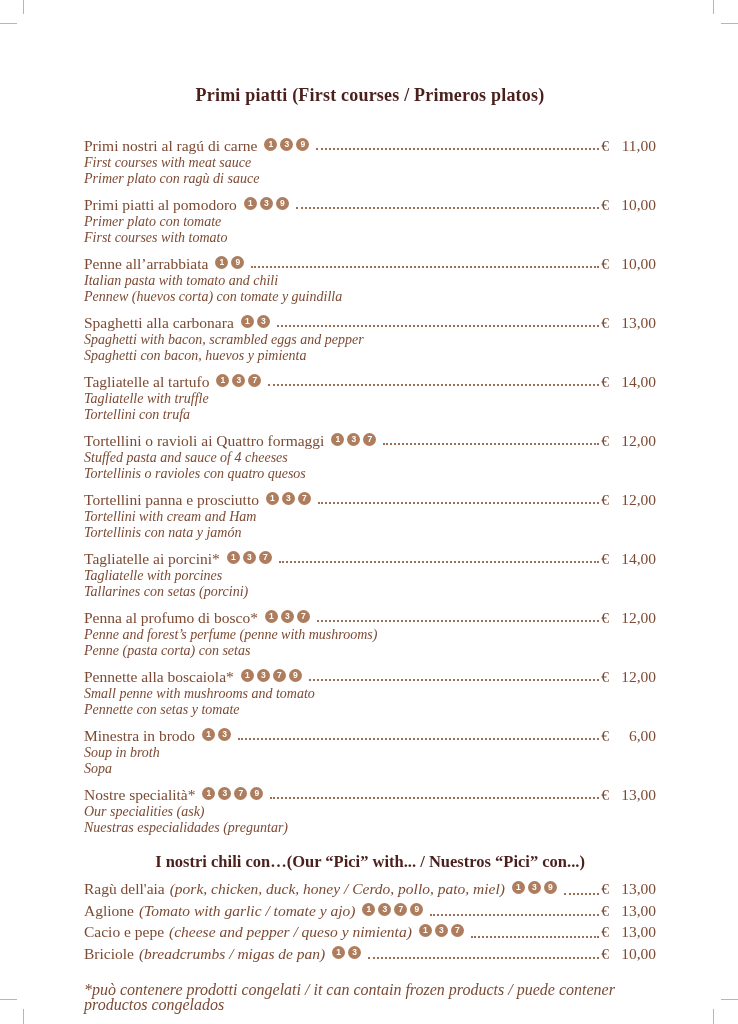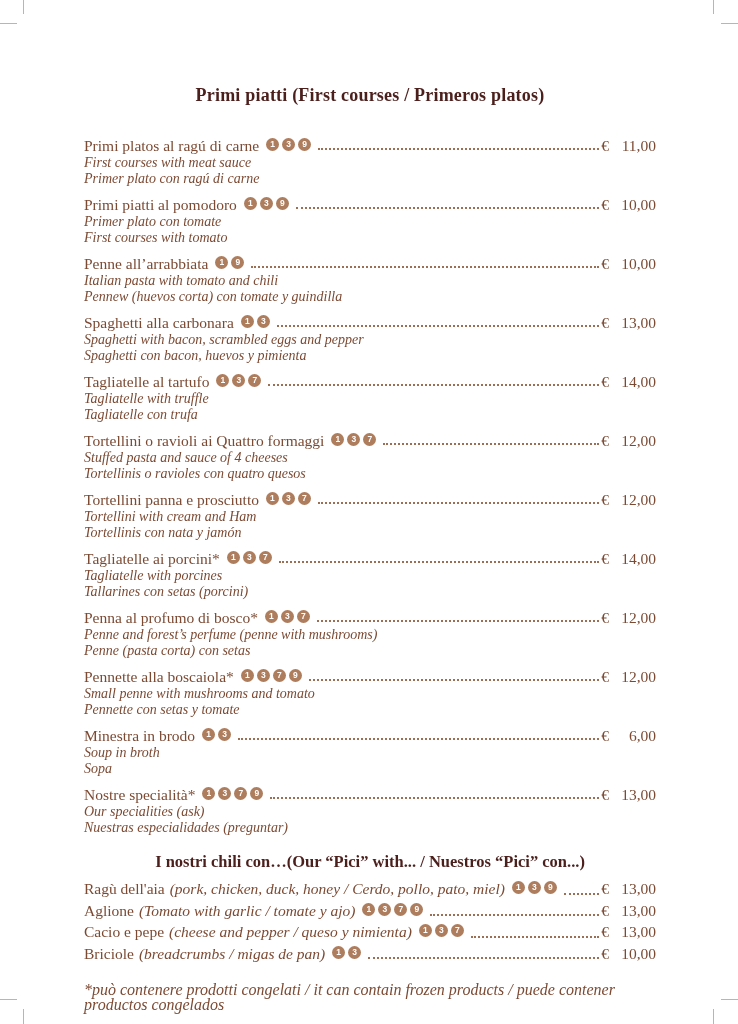--- a/index.html
+++ b/index.html
@@ -91,34 +91,34 @@
   <div class="crop h" style="left:0;top:999px;"></div>
   <div class="crop v" style="left:713px;top:1009px;height:15px;"></div>
   <div class="crop h" style="left:721px;top:999px;"></div>
 
   <div class="content">
     <h1 class="section-title">Primi piatti (First courses / Primeros platos)</h1>
 
     <div>
   <div class="item">
     <div class="item-line">
-      <span class="item-name">Primi platos al ragú di carne</span>
+      <span class="item-name">Primi nostri al ragú di carne</span>
       <span class="badges">
               <span class="badge">1</span>
               <span class="badge">3</span>
               <span class="badge">9</span>
             </span>
       <span class="leader"></span>
       <span class="price">
         <span class="euro">€</span>
         <span class="amount">11,00</span>
       </span>
     </div>
     <div class="item-sub">First courses with meat sauce</div>
-    <div class="item-sub">Primer plato con ragú di carne</div>
+    <div class="item-sub">Primer plato con ragù di sauce</div>
   </div>
 
   <div class="item">
     <div class="item-line">
       <span class="item-name">Primi piatti al pomodoro</span>
       <span class="badges">
               <span class="badge">1</span>
               <span class="badge">3</span>
               <span class="badge">9</span>
             </span>
@@ -174,21 +174,21 @@
               <span class="badge">3</span>
               <span class="badge">7</span>
             </span>
       <span class="leader"></span>
       <span class="price">
         <span class="euro">€</span>
         <span class="amount">14,00</span>
       </span>
     </div>
     <div class="item-sub">Tagliatelle with truffle</div>
-    <div class="item-sub">Tagliatelle con trufa</div>
+    <div class="item-sub">Tortellini con trufa</div>
   </div>
 
   <div class="item">
     <div class="item-line">
       <span class="item-name">Tortellini o ravioli ai Quattro formaggi</span>
       <span class="badges">
               <span class="badge">1</span>
               <span class="badge">3</span>
               <span class="badge">7</span>
             </span>

